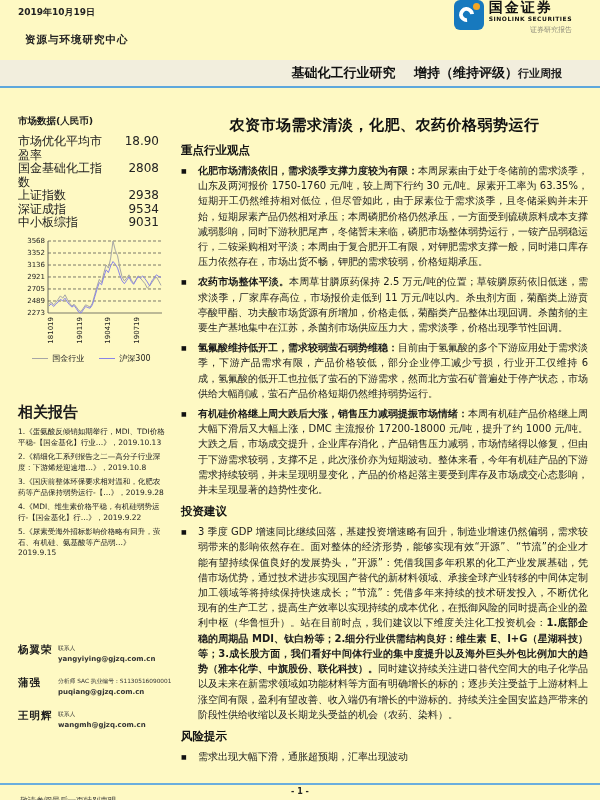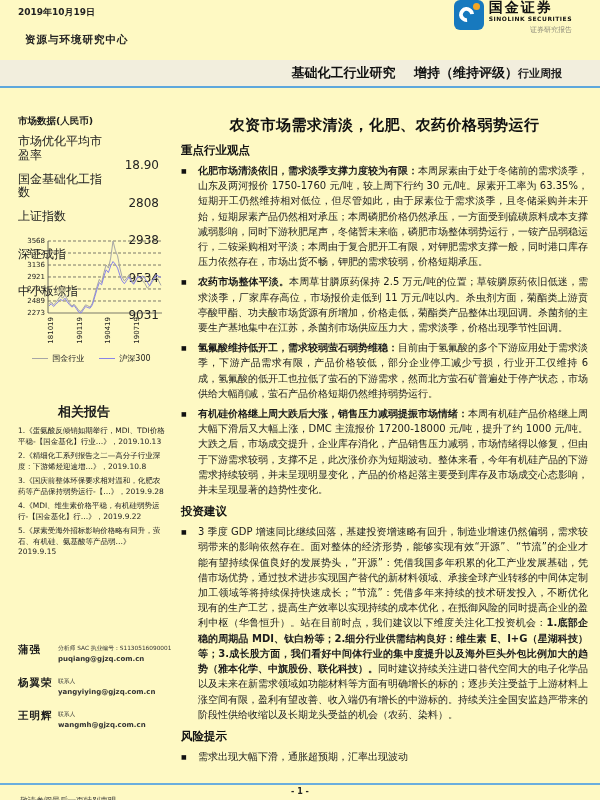--- a/index.html
+++ b/index.html
@@ -25,27 +25,27 @@
     background:#f2eedd; border-bottom:2px solid #5ea7dc;
     display:flex; align-items:center; padding:0 38px 0 22px; justify-content:flex-end;
   }
   .header-left { font-size:13px; font-weight:bold; color:#111; }
   .header-left .rating { margin-left:14px; }
   .header-right { font-size:11px; font-weight:bold; color:#222; }
   
   .sidebar { position:absolute; left:18px; top:115px; width:147px; height:670px; }
   .md-title { font-size:9.5px; font-weight:bold; margin-bottom:7px; }
   .m-row { display:flex; justify-content:space-between; font-size:12px; line-height:13.5px; color:#222;gap:20px; }
-  .m-row .val { padding-right:6px;margin-top:24px; }
+  .m-row .val { padding-right:6px; }
   .chart-block { position:absolute; top:122px; left:0; width:147px; }
   .legend { display:flex; justify-content:center; gap:15px; margin-top:2px; font-size:8px; color:#222; }
   .legend-item { display:flex; align-items:center; gap:4px; }
   .legend-line { width:16px; height:0; border-top:1.5px solid #999; }
   .reports { position:absolute; top:288px; left:0; width:147px; }
-  .rp-title { font-size:13px; font-weight:bold; margin-bottom:5px;margin-left:40px; }
+  .rp-title { font-size:15px; font-weight:bold; margin-bottom:5px; }
   .report-item { font-size:7.5px; line-height:10.5px; margin-bottom:4px; color:#222; cursor:pointer; }
   .analysts { position:absolute; top:528px; left:0; width:150px; }
   .analyst { display:flex; margin-bottom:13px; }
   .a-name { width:40px; flex:none; font-size:10.5px; font-weight:bold; letter-spacing:1px; }
   .a-info { padding-top:1px; }
   .a-meta { font-size:5.8px; color:#333; white-space:nowrap; }
   .a-email { font-size:7px; font-weight:bold; color:#333; margin-top:2px; }
   
   .main { position:absolute; left:181px; top:116px; width:407px; }
   .main-title { font-size:15px; font-weight:bold; text-align:center; letter-spacing:0.5px; color:#111; }
@@ -159,31 +159,31 @@
           <div class="report-item">1.《蛋氨酸反倾销如期举行，MDI、TDI价格平稳-【国金基化】行业…》，2019.10.13</div>
           <div class="report-item">2.《精细化工系列报告之二—高分子行业深度：下游烯烃迎速增…》，2019.10.8</div>
           <div class="report-item">3.《国庆前整体环保要求相对温和，化肥农药等产品保持弱势运行-【…》，2019.9.28</div>
           <div class="report-item">4.《MDI、维生素价格平稳，有机硅弱势运行-【国金基化】行…》，2019.9.22</div>
           <div class="report-item">5.《尿素受海外招标影响价格略有回升，萤石、有机硅、氨基酸等产品弱…》2019.9.15</div>
         </div>
     </div>
 
     <div class="analysts" id="analyst-list">
         <div class="analyst">
+          <div class="a-name">杨翼荣</div>
+          <div class="a-info">
+            <div class="a-meta">联系人</div>
+            <div class="a-email">yangyiying@gjzq.com.cn</div>
+          </div>
+        </div>
+        <div class="analyst">
           <div class="a-name">蒲强</div>
           <div class="a-info">
             <div class="a-meta">分析师 SAC 执业编号：S1130516090001</div>
             <div class="a-email">puqiang@gjzq.com.cn</div>
-          </div>
-        </div>
-        <div class="analyst">
-          <div class="a-name">杨翼荣</div>
-          <div class="a-info">
-            <div class="a-meta">联系人</div>
-            <div class="a-email">yangyiying@gjzq.com.cn</div>
           </div>
         </div>
         <div class="analyst">
           <div class="a-name">王明辉</div>
           <div class="a-info">
             <div class="a-meta">联系人</div>
             <div class="a-email">wangmh@gjzq.com.cn</div>
           </div>
         </div>
       </div>

